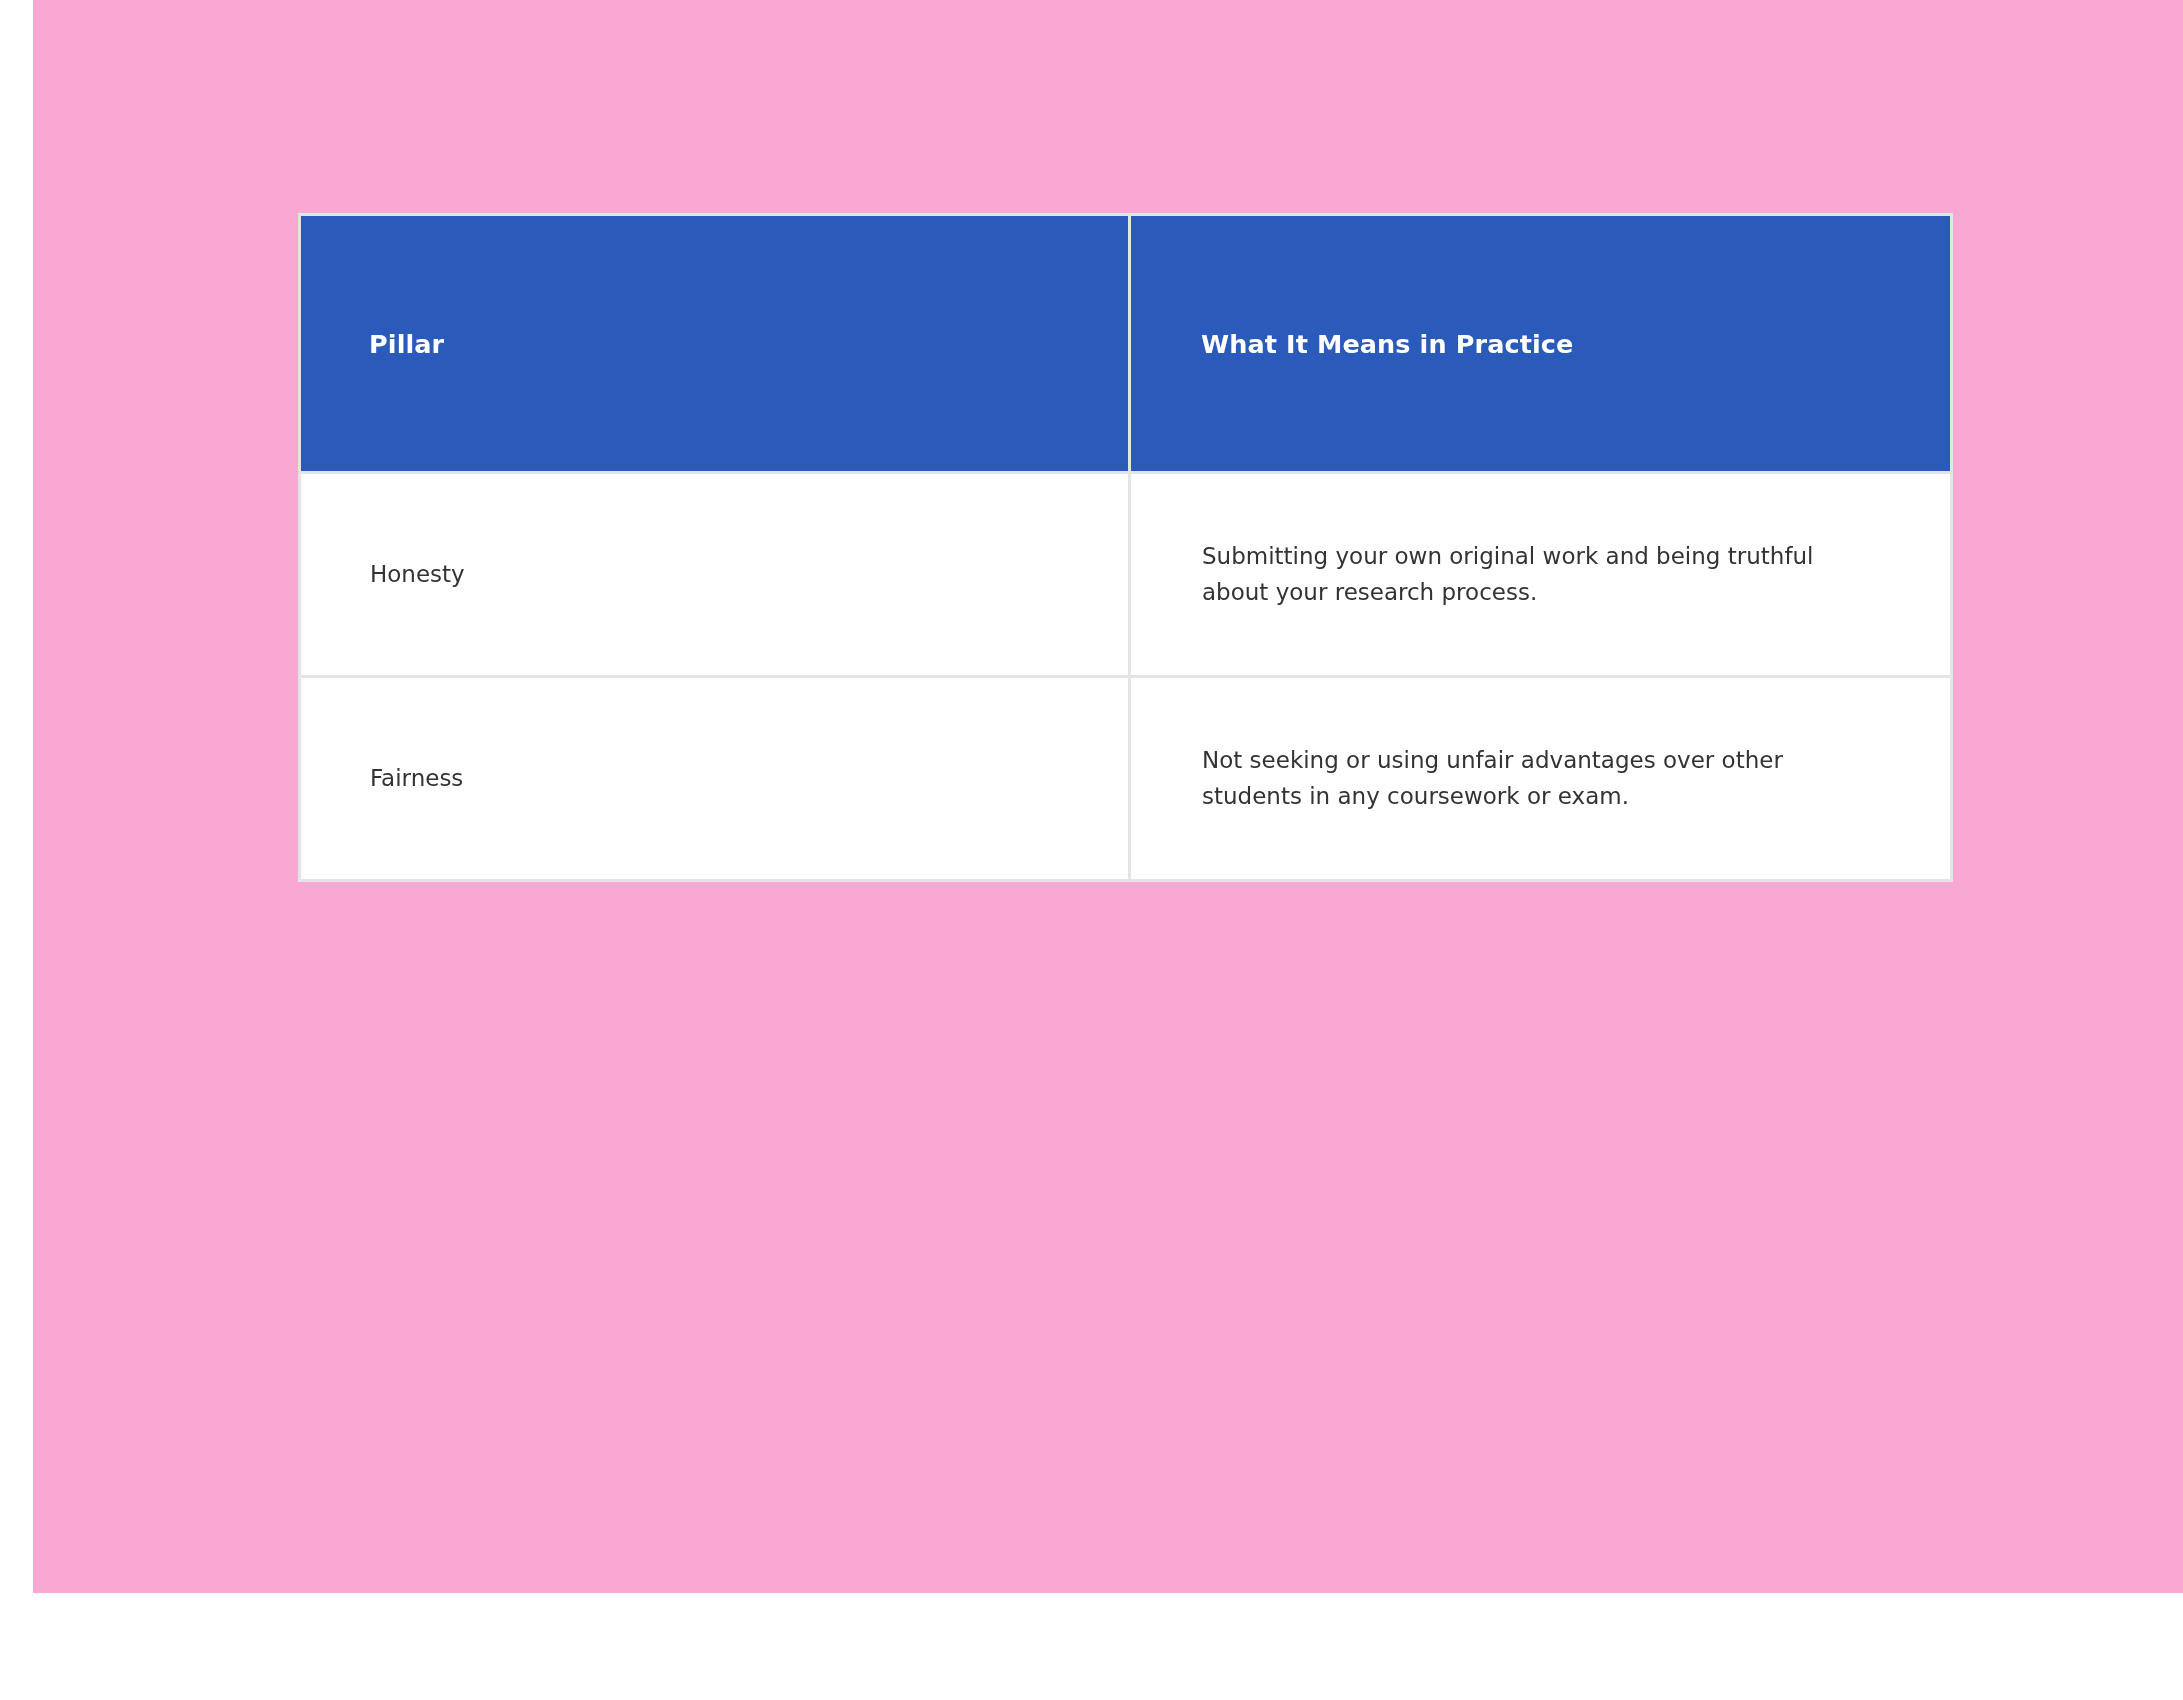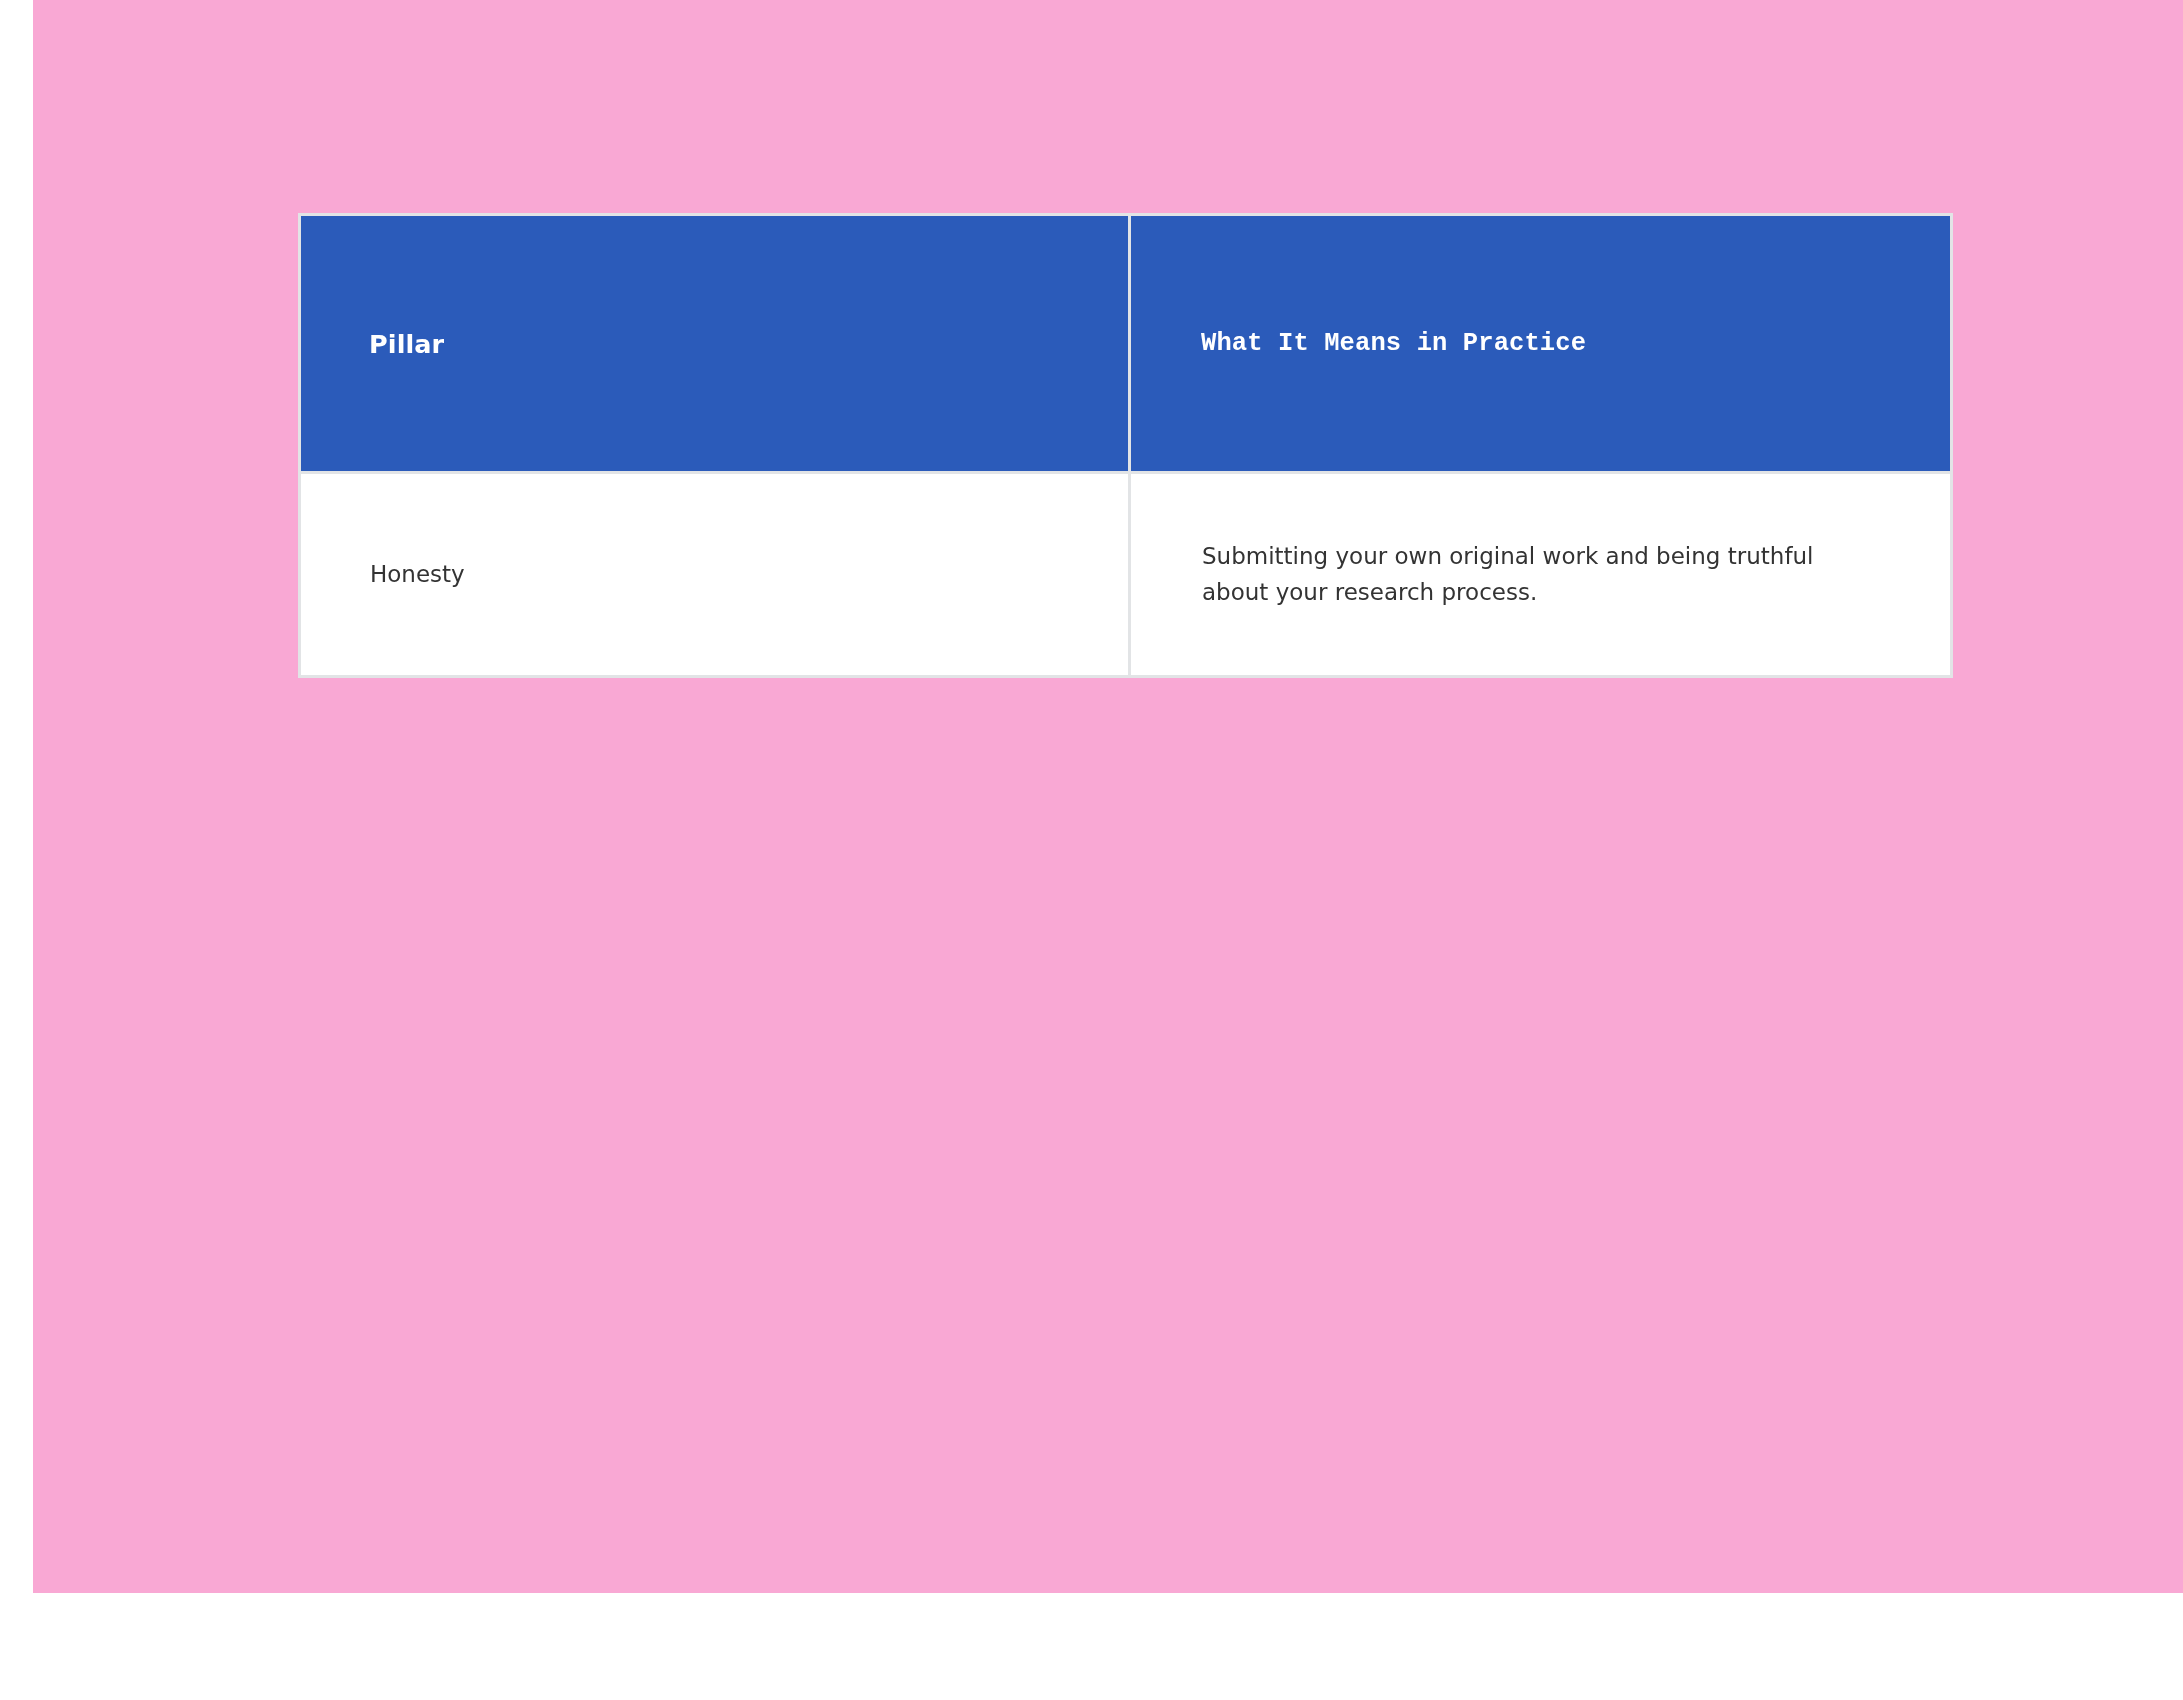--- a/index.html
+++ b/index.html
@@ -50,21 +50,20 @@
     vertical-align: middle;
     height: 255px;
     padding: 0 0 0 68px;
     border: 3.2px solid #e2e4e6;
     border-right-width: 0;
     letter-spacing: 0.1px;
   }
   thead th.last-head {
     border-right-width: 3.2px;
     padding-left: 70px;
-    font-family: Liberation Mono, monospace;
   }
 
   tbody td {
     vertical-align: middle;
     border-left: 3.2px solid #e2e4e6;
     border-bottom: 3.2px solid #e2e4e6;
     border-top: 0;
     border-right: 0;
     background: #ffffff;
     height: 204px;
@@ -115,17 +114,25 @@
       </thead>
       <tbody>
         <tr>
           <td class="cell-pillar">
             <span class="pillar-name">Honesty</span>
           </td>
           <td class="cell-meaning">
             <span class="meaning-text">Submitting your own original work and being truthful about your research process.</span>
           </td>
         </tr>
+        <tr>
+          <td class="cell-pillar">
+            <span class="pillar-name">Fairness</span>
+          </td>
+          <td class="cell-meaning">
+            <span class="meaning-text">Not seeking or using unfair advantages over other students in any coursework or exam.</span>
+          </td>
+        </tr>
       </tbody>
     </table>
   </div>
 </div>
 
 
 </body></html>

